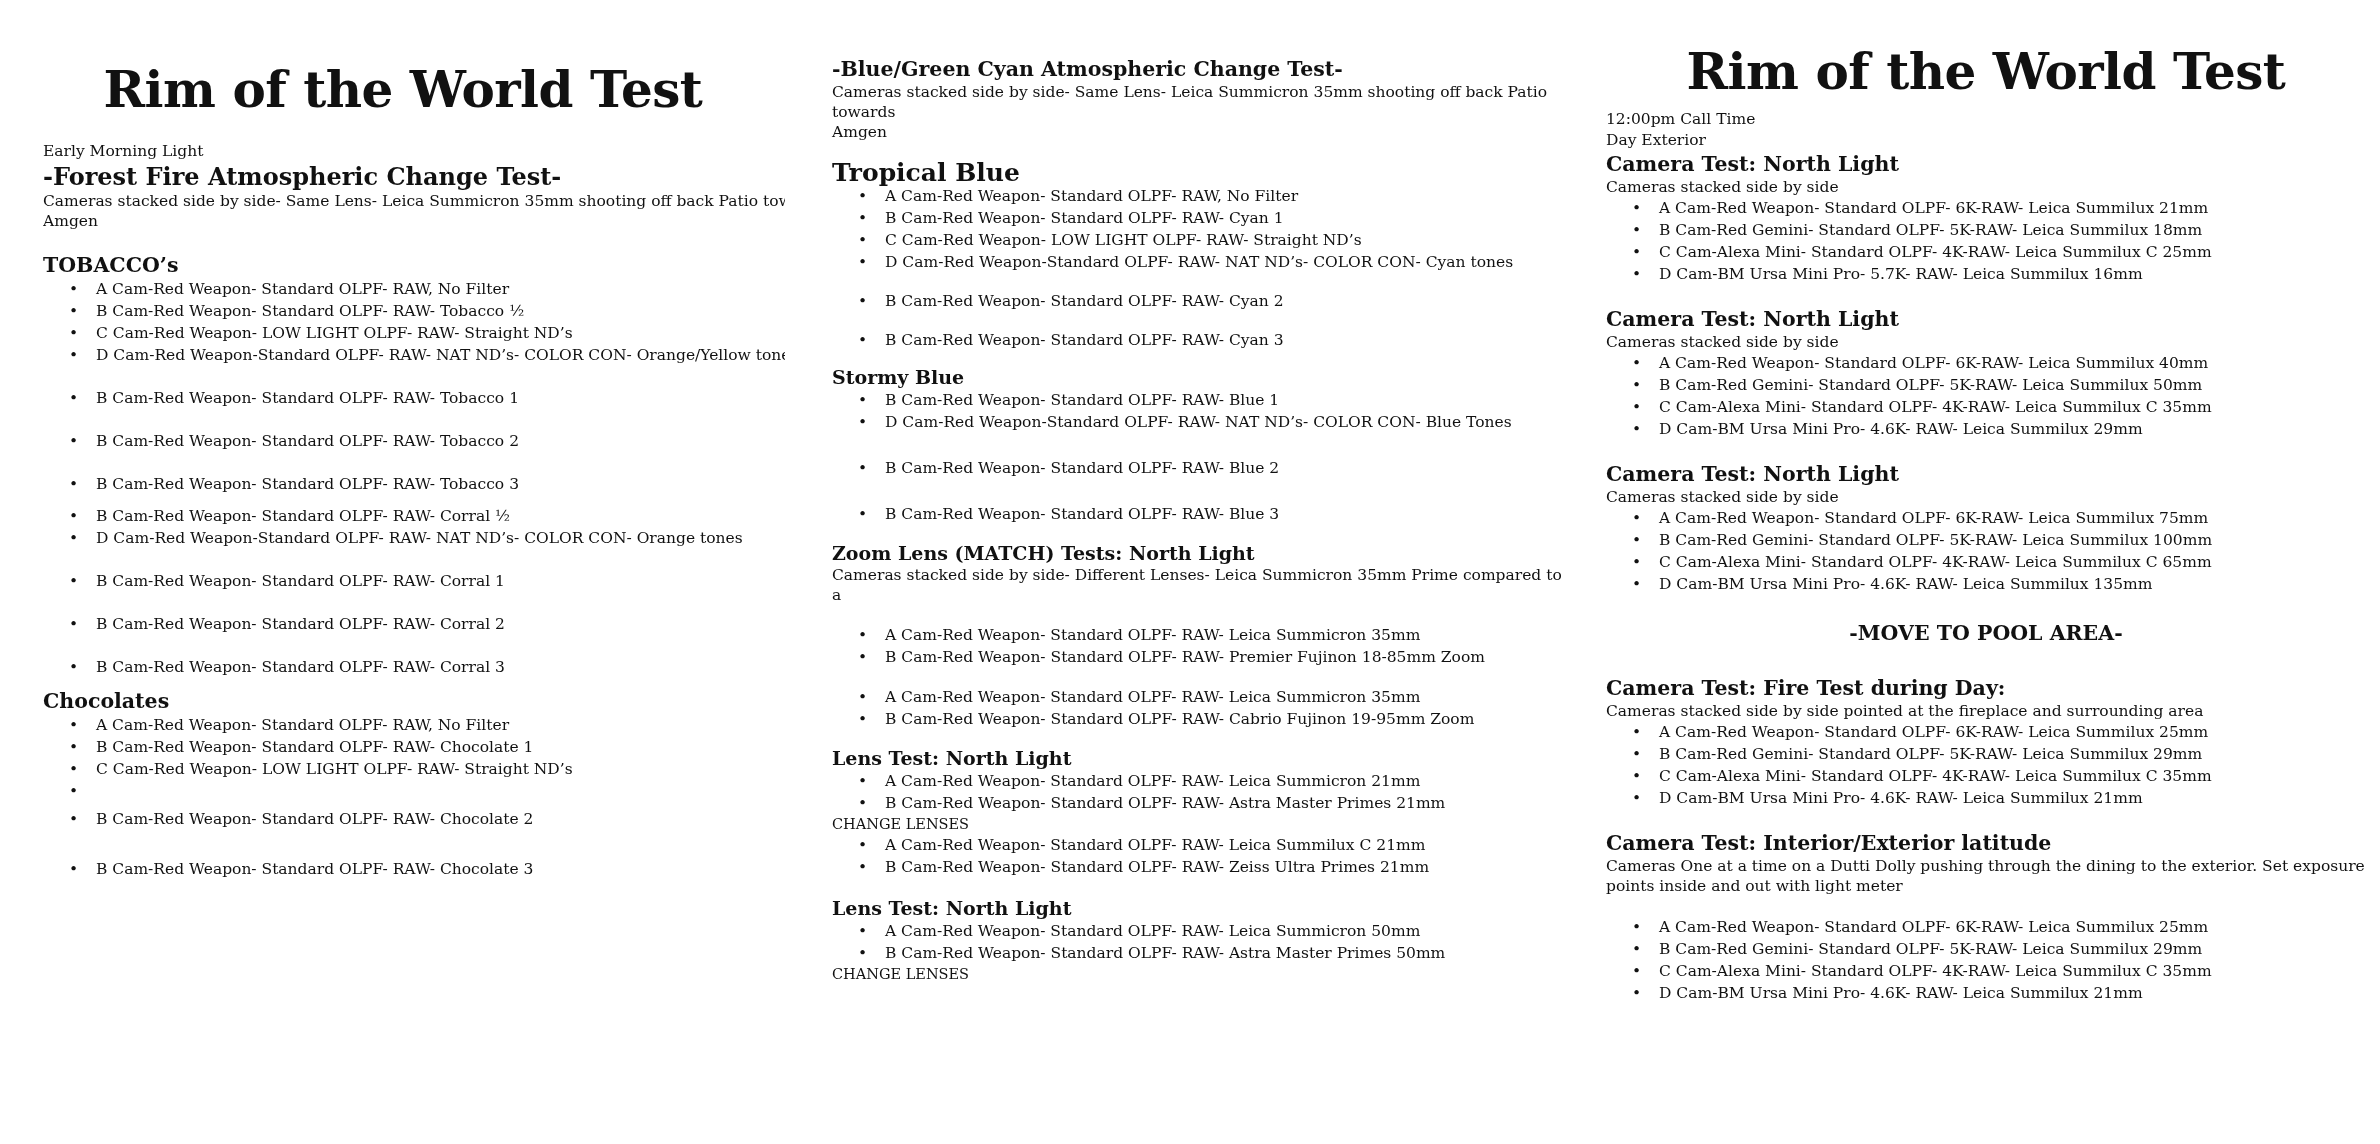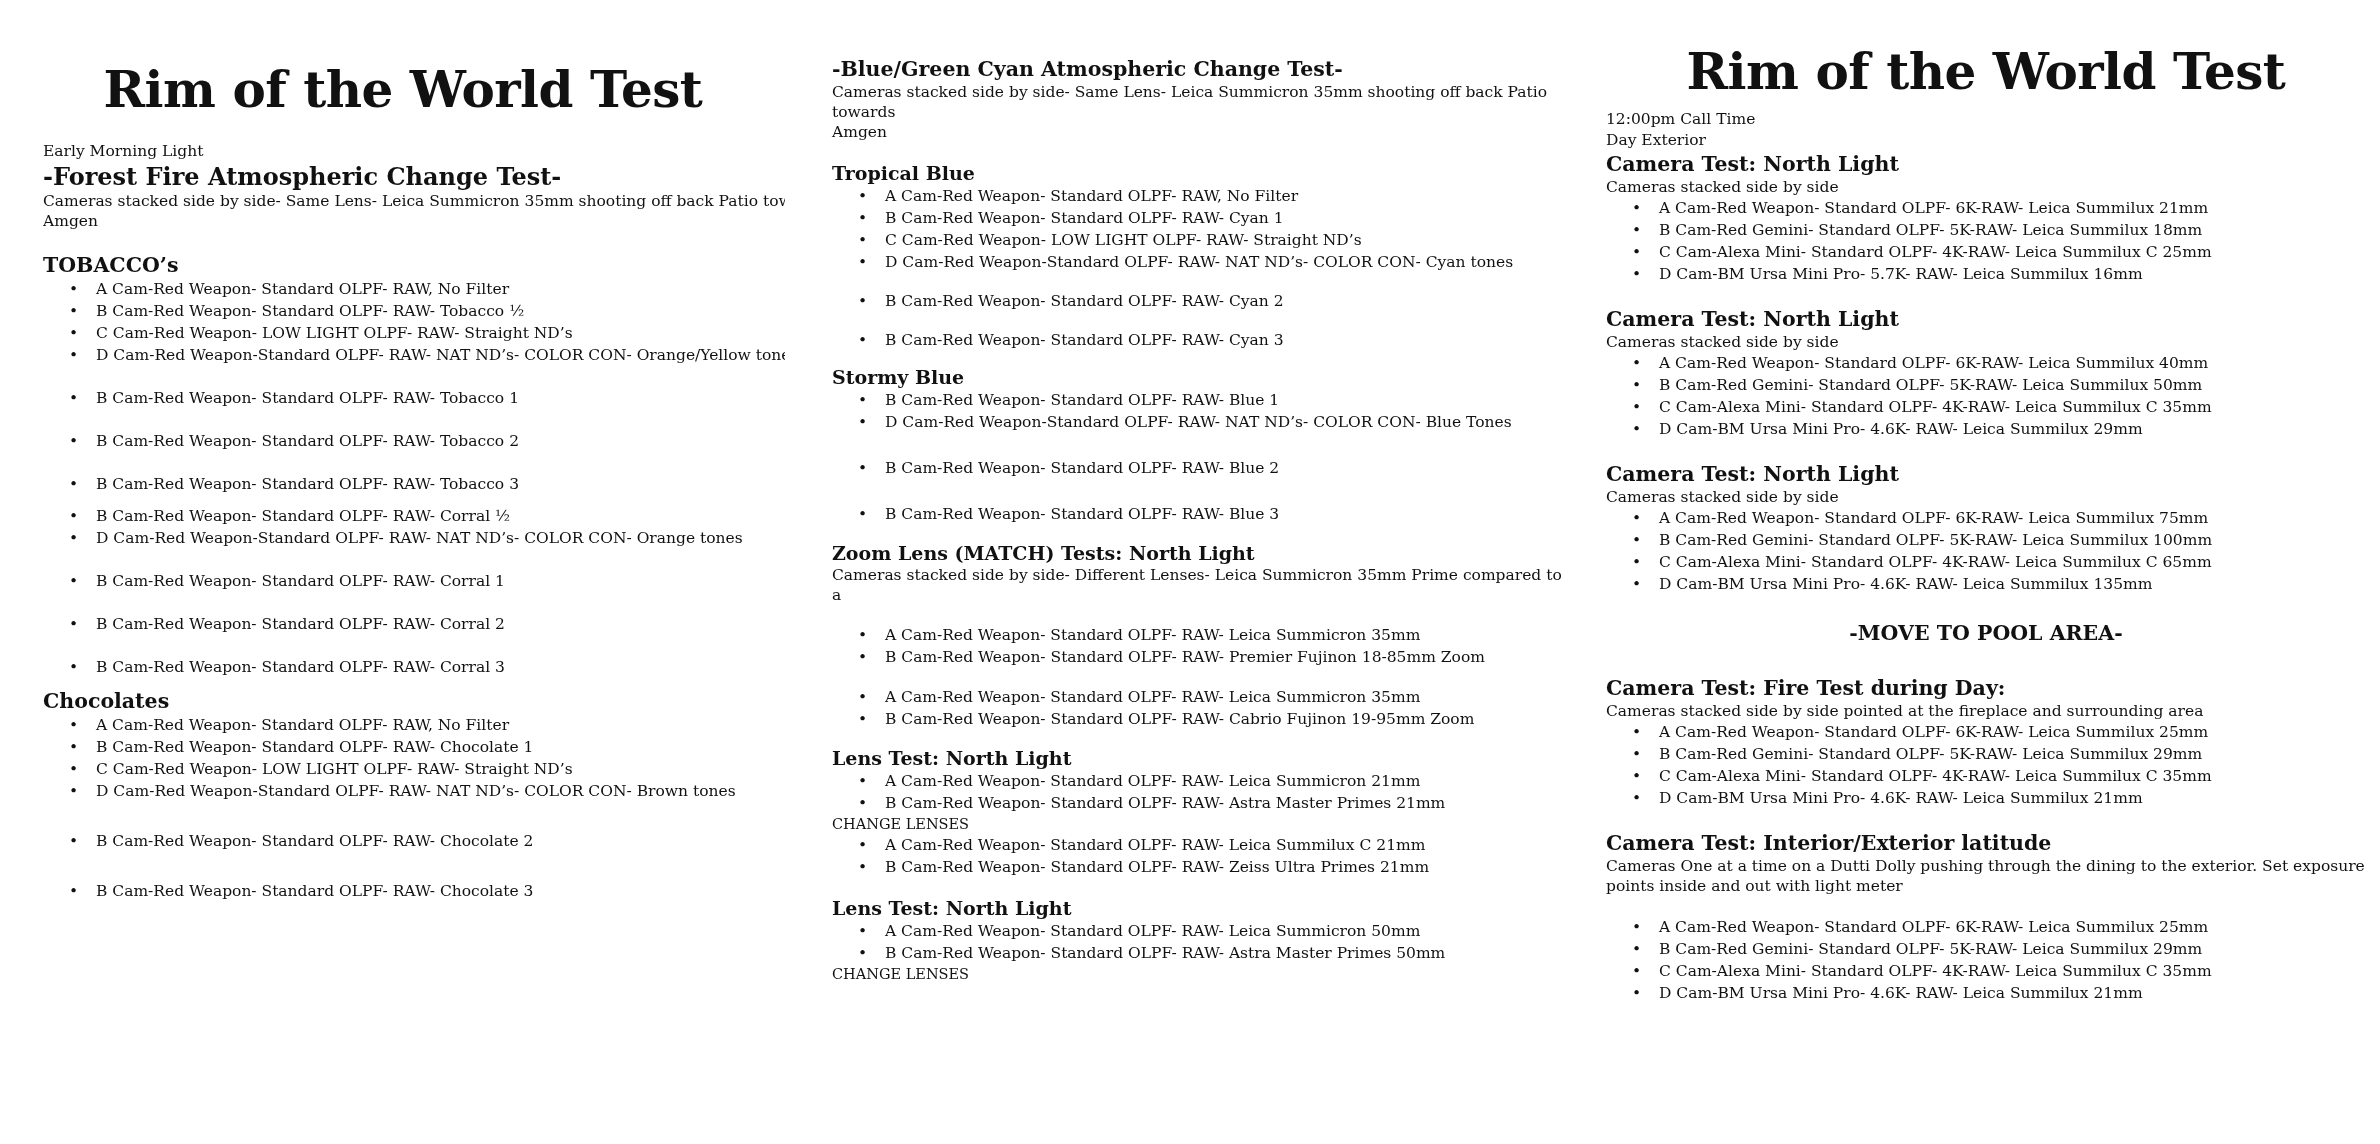--- a/index.html
+++ b/index.html
@@ -62,34 +62,34 @@
       <li class="gap"><span class="bullet">•</span><span>B Cam-Red Weapon- Standard OLPF- RAW- Corral 3</span></li>
     </ul>
   </div>
 
   <div class="section" style="margin-top:10px">
     <div class="sec-h h-md">Chocolates</div>
     <ul class="items">
       <li><span class="bullet">•</span><span>A Cam-Red Weapon- Standard OLPF- RAW, No Filter</span></li>
       <li><span class="bullet">•</span><span>B Cam-Red Weapon- Standard OLPF- RAW- Chocolate 1</span></li>
       <li><span class="bullet">•</span><span>C Cam-Red Weapon- LOW LIGHT OLPF- RAW- Straight ND’s</span></li>
-      <li><span class="bullet">•</span><span>D Cam-Red Weapon-Standard OLPF- RAW- NAT ND’s- COLOR CON- Brown tones</span></li>
+      <li><span class="bullet">•</span></li>
       <li style="margin-top:28px"><span class="bullet">•</span><span>B Cam-Red Weapon- Standard OLPF- RAW- Chocolate 2</span></li>
       <li style="margin-top:28px"><span class="bullet">•</span><span>B Cam-Red Weapon- Standard OLPF- RAW- Chocolate 3</span></li>
     </ul>
   </div>
 </div>
 
 <div class="col col2" style="padding-top:48px">
   <div class="sec-h h-md">-Blue/Green Cyan Atmospheric Change Test-</div>
   <div class="desc">Cameras stacked side by side- Same Lens- Leica Summicron 35mm shooting off back Patio towards</div>
   <div class="desc">Amgen</div>
 
   <div class="section" style="margin-top:19px">
-    <div class="sec-h h-md" style="font-size:19px;line-height:24px">Tropical Blue</div>
+    <div class="sec-h h-md" style="font-size:25px;line-height:24px">Tropical Blue</div>
     <ul class="items">
       <li><span class="bullet">•</span><span>A Cam-Red Weapon- Standard OLPF- RAW, No Filter</span></li>
       <li><span class="bullet">•</span><span>B Cam-Red Weapon- Standard OLPF- RAW- Cyan 1</span></li>
       <li><span class="bullet">•</span><span>C Cam-Red Weapon- LOW LIGHT OLPF- RAW- Straight ND’s</span></li>
       <li><span class="bullet">•</span><span>D Cam-Red Weapon-Standard OLPF- RAW- NAT ND’s- COLOR CON- Cyan tones</span></li>
       <li style="margin-top:17px"><span class="bullet">•</span><span>B Cam-Red Weapon- Standard OLPF- RAW- Cyan 2</span></li>
       <li style="margin-top:17px"><span class="bullet">•</span><span>B Cam-Red Weapon- Standard OLPF- RAW- Cyan 3</span></li>
     </ul>
   </div>
 

